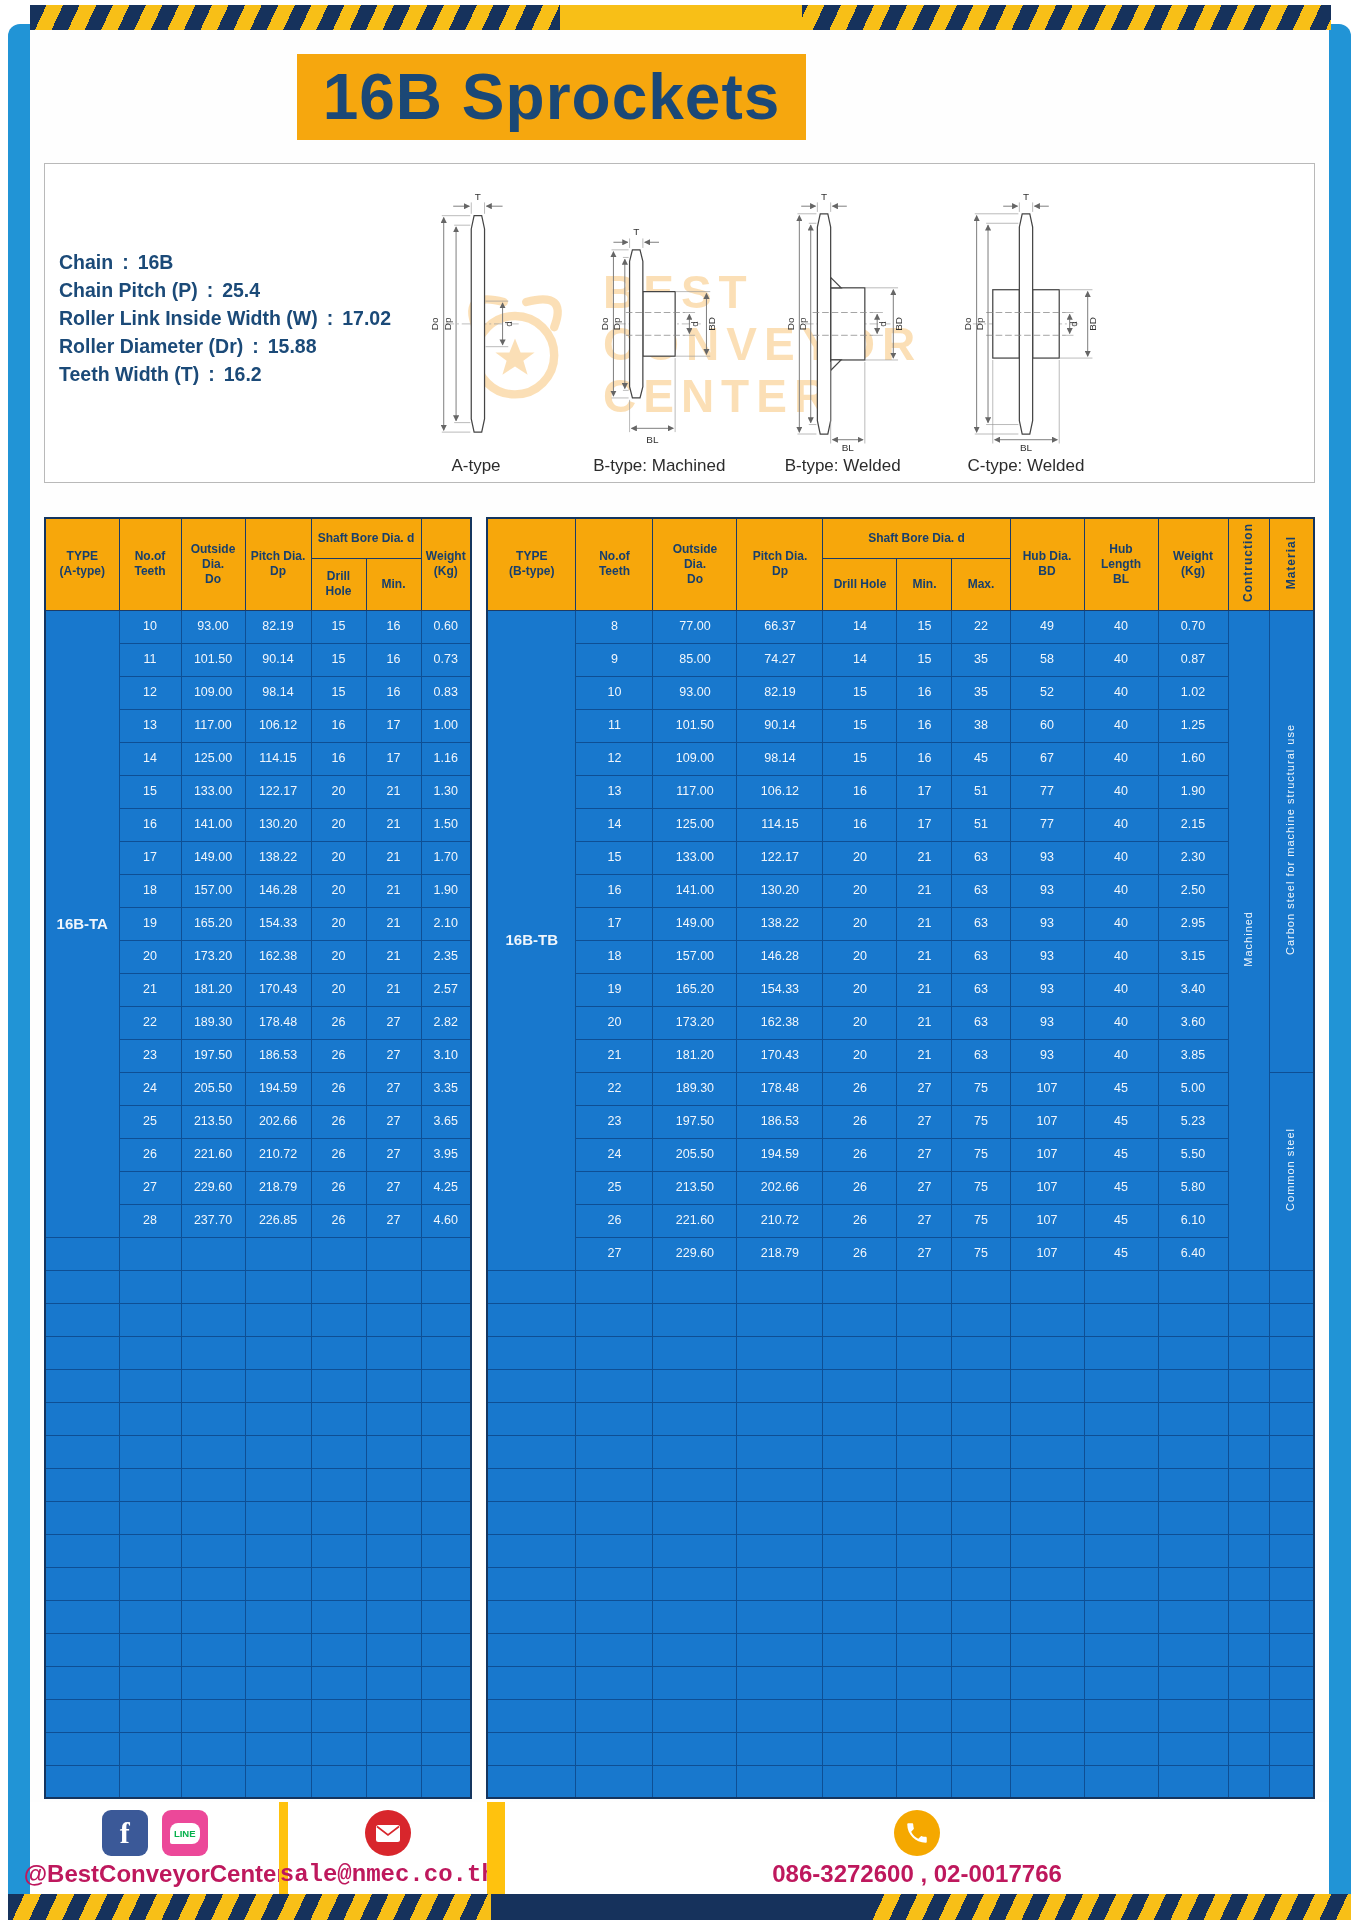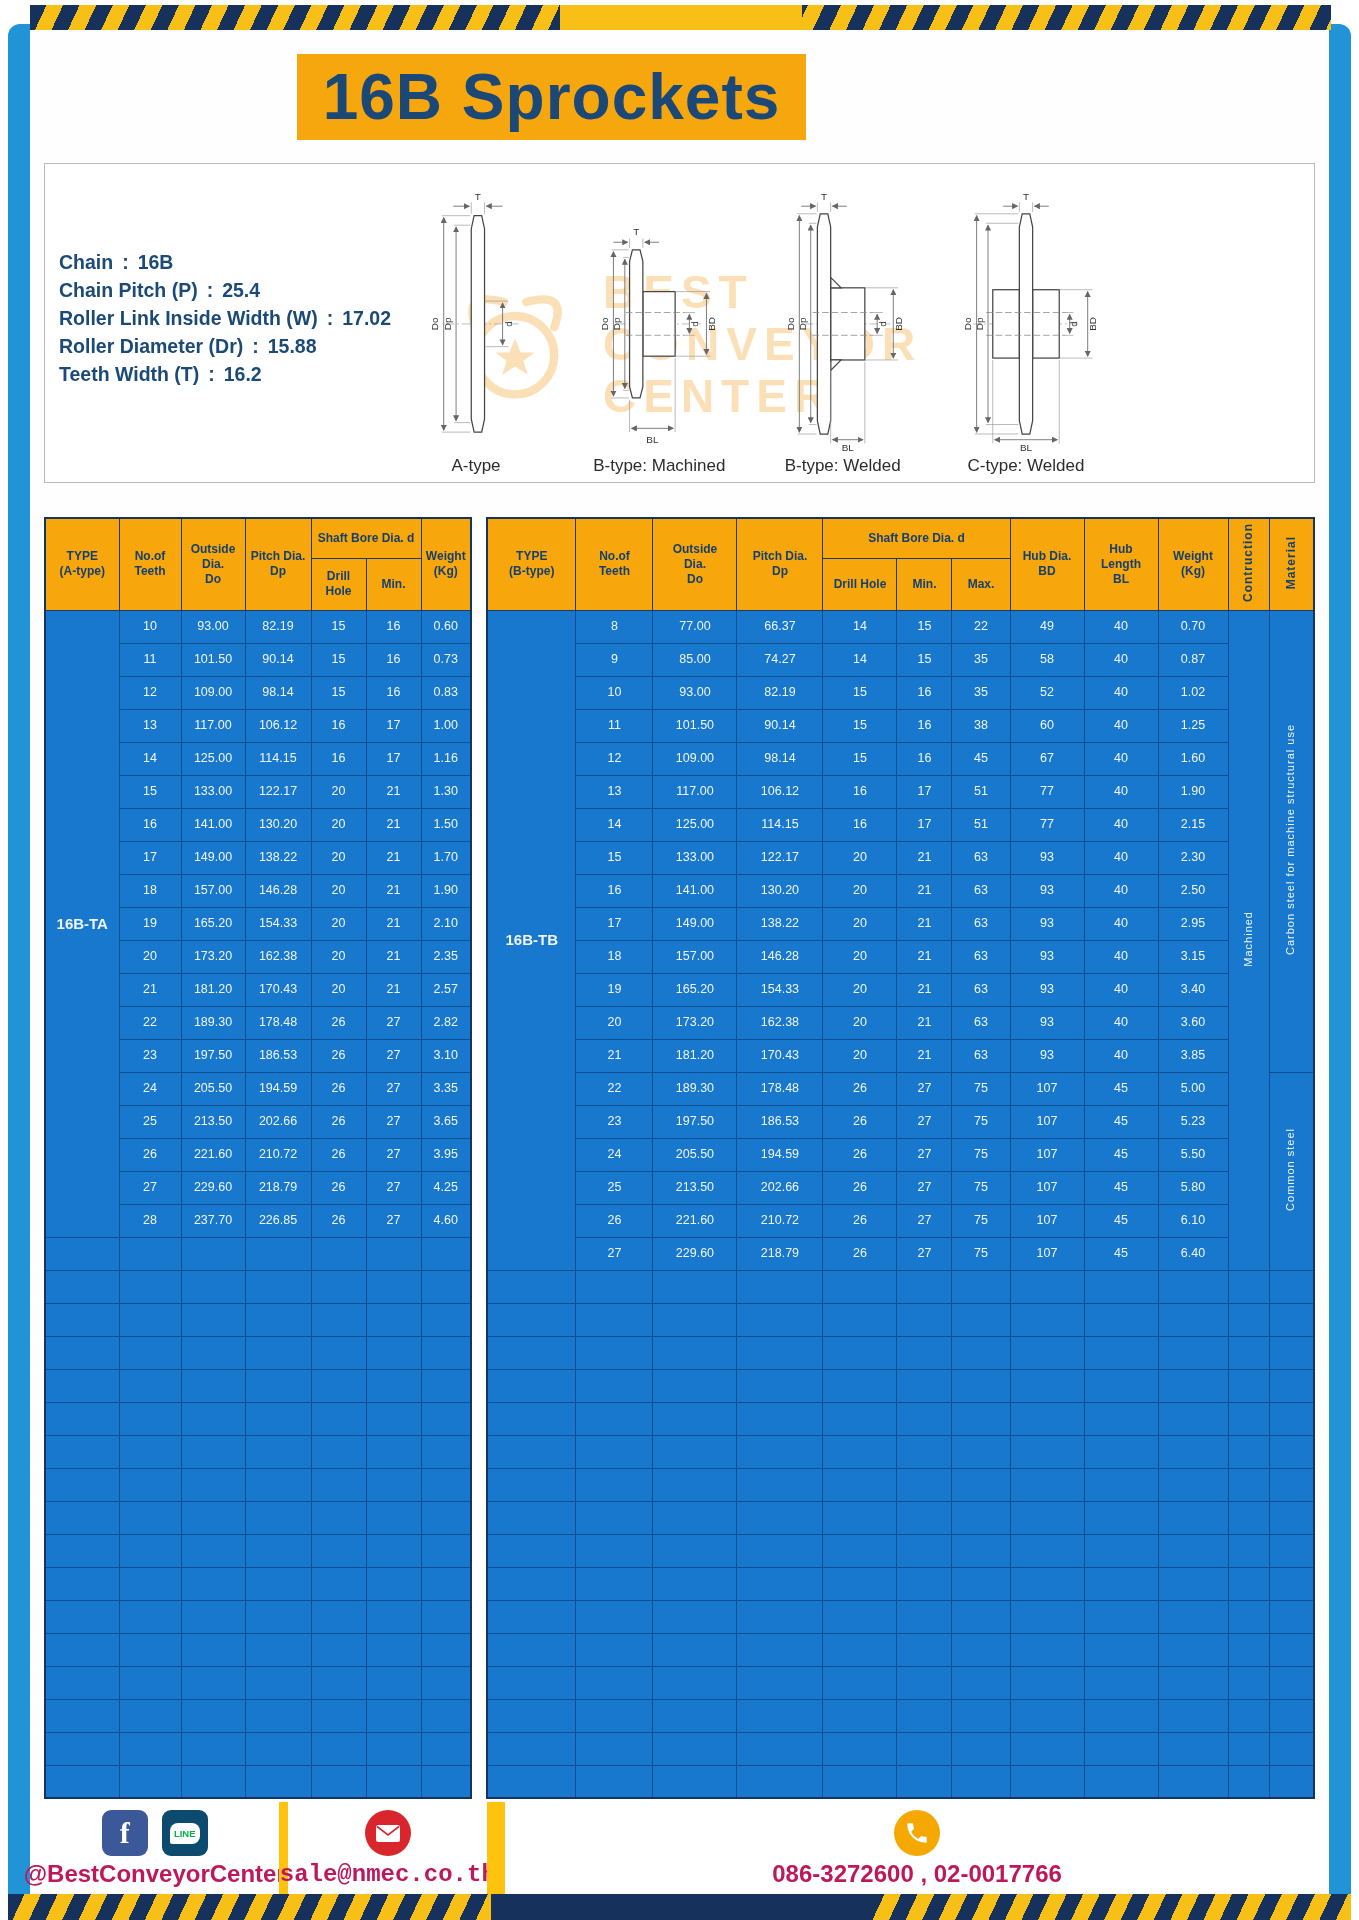--- a/index.html
+++ b/index.html
@@ -59,21 +59,21 @@
   #table-a { width:426px; } #table-b { width:827px; }
 
   
   .footer { position:absolute; left:30px; right:30px; top:1802px; height:92px; display:flex; background:#fff; }
   .footer-section { display:flex; flex-direction:column; align-items:center; justify-content:space-between; padding:8px 4px 6px; }
   .fs1 { width:19.2%; } .fs2 { width:15.3%;font-family:Liberation Mono, monospace; } .fs3 { width:23.4%; } .fs4 { flex:1; }
   .footer-divider { width:9px; background:#ffc20e; }
   .icon-row { display:flex; gap:14px; align-items:center; }
   .icon { width:46px; height:46px; border-radius:50%; display:flex; align-items:center; justify-content:center; }
   .fb { border-radius:9px; background:#3b5998; color:#fff; font-weight:bold; font-size:30px; font-family:"Liberation Serif", serif; }
-  .line-icon { border-radius:9px; background:#0c4a6e; }
+  .line-icon { border-radius:9px; background:#ec4899; }
   .line-bubble { background:#fff; color:#06b14c; font-size:9.5px; font-weight:bold; padding:5px 4px; border-radius:8px 8px 8px 2px; }
   .mail { background:#d8262c; } .globe { background:#31a7dd; } .phone { background:#f5a800; }
   .contact-text { color:#be185d; font-size:24px; font-weight:bold; white-space:nowrap; }
 </style>
 </head>
 <body>
 
 <div class="page">
 
   <div class="frame-bg"></div>

